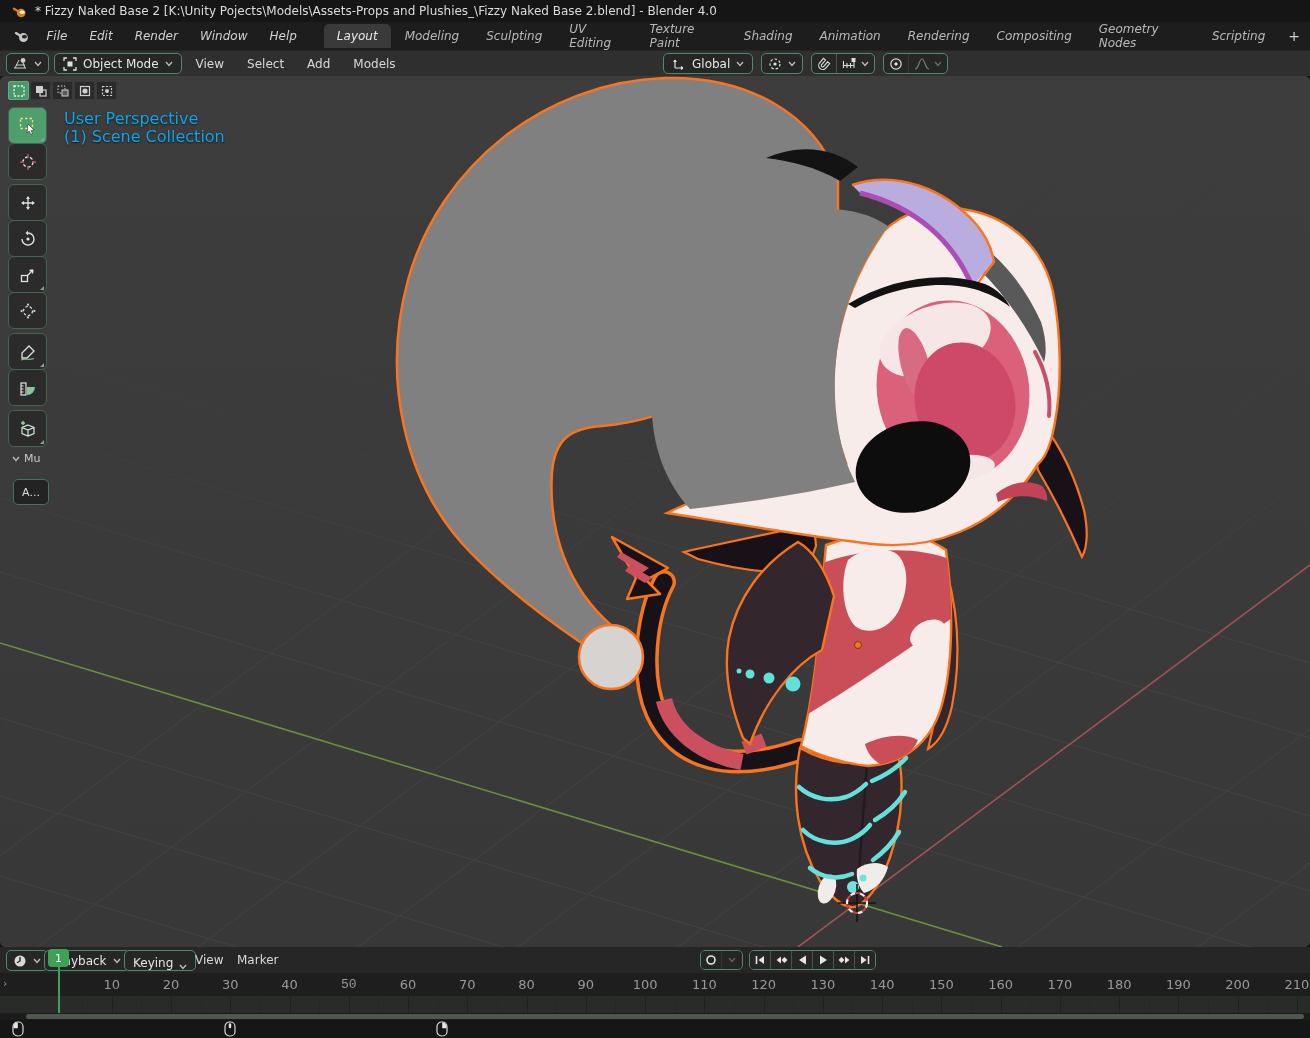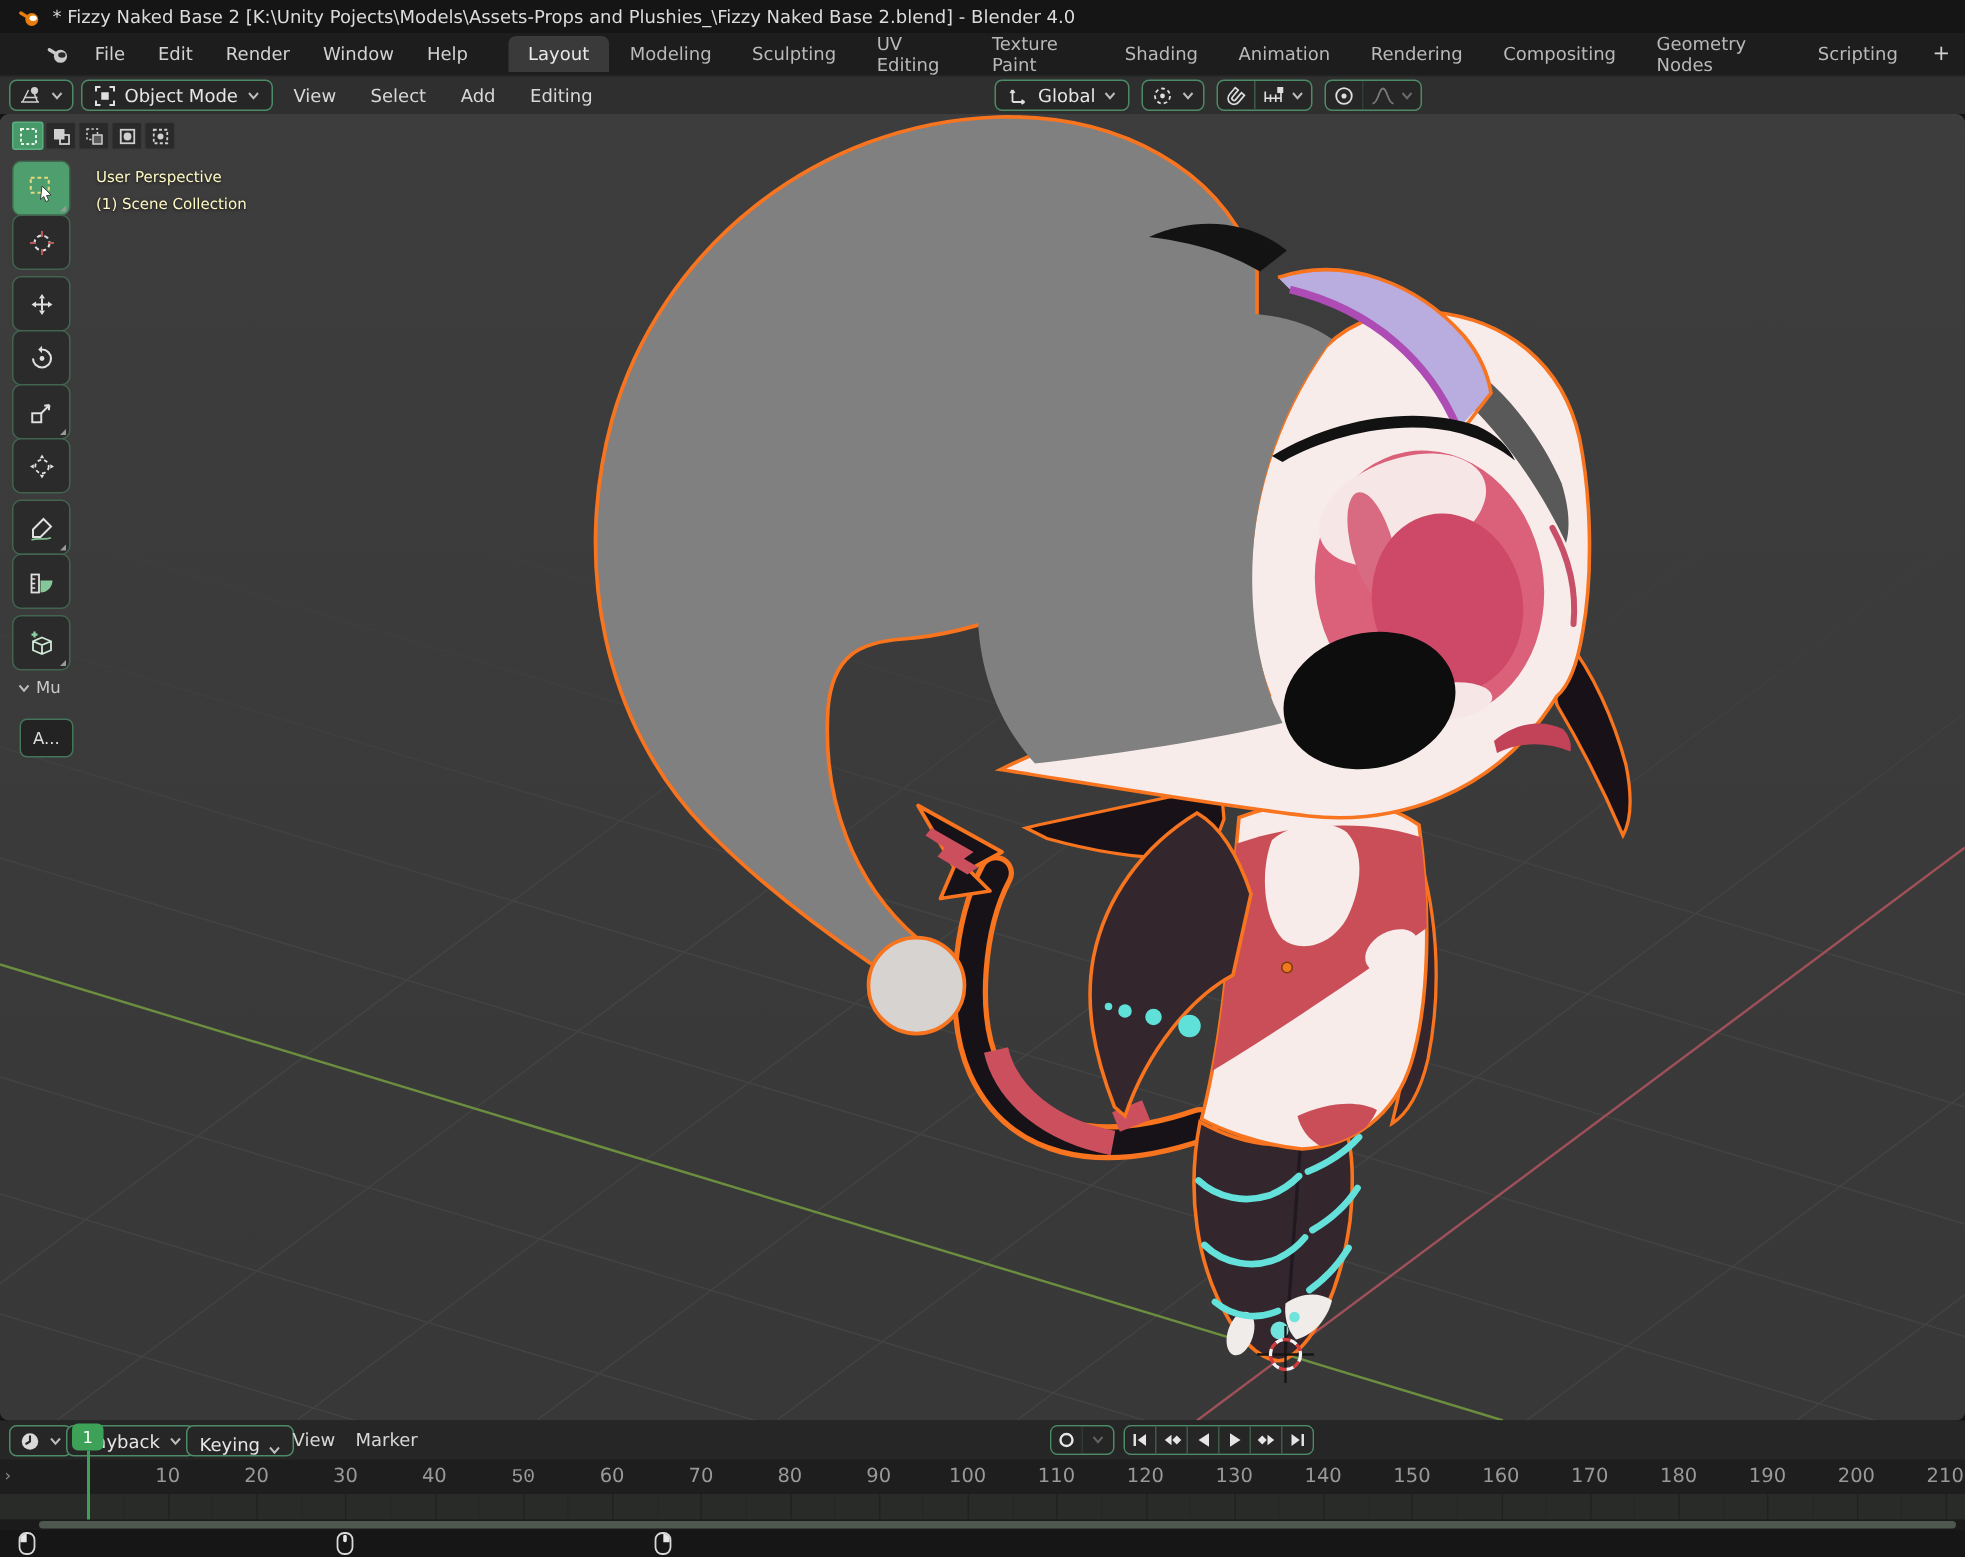--- a/index.html
+++ b/index.html
@@ -4,21 +4,21 @@
 <style>
   html,body{margin:0;padding:0;background:#0d0d0d;}
   .stage{position:relative;width:1310px;height:1038px;overflow:hidden;
          font-family:"DejaVu Sans","Liberation Sans",sans-serif;
          -webkit-font-smoothing:antialiased;color:#d6d6d6;background:#141414;}
   
   .title-bar{position:absolute;left:0;top:0;width:100%;height:22px;background:#151515;
              display:flex;align-items:center;gap:8px;padding-left:12px;box-sizing:border-box;
              font-size:12px;color:#dcdcdc;white-space:nowrap;}
   .menu-bar{position:absolute;left:0;top:22px;width:100%;height:28px;background:#1d1d1d;
-            display:flex;align-items:center;box-sizing:border-box;padding-left:25px;font-size:12px;}
+            display:flex;align-items:center;box-sizing:border-box;padding-left:8px;font-size:12px;font-style:italic;}
   .menu-item{padding:4px 11px;color:#d2d2d2;border-radius:4px;cursor:default;}
   .tabs{display:flex;align-items:center;margin-left:16px;height:100%;}
   .tab{padding:5px 13px;color:#b9b9b9;border-radius:5px 5px 0 0;margin-right:1px;}
   .tab.active{background:#3a3a3a;color:#e8e8e8;}
   .tab.add{padding:5px 9px;font-size:14px;color:#cfcfcf;}
   .tool-header{position:absolute;left:0;top:50px;width:100%;height:26px;background:#2f2f2f;
                border-top:1px solid #242424;box-sizing:border-box;font-size:12px;}
   .th-left{position:absolute;left:6px;top:2px;display:flex;align-items:center;gap:5px;}
   .th-mid{position:absolute;left:663px;top:2px;display:flex;align-items:flex-start;gap:8px;}
   .dd{display:flex;align-items:center;gap:6px;background:#262626;border:1px solid #4c8b66;
@@ -37,21 +37,21 @@
   .sm-btn{width:19px;height:17px;background:#2a2a2a;border:1px solid #3a3a3a;display:flex;
           align-items:center;justify-content:center;border-radius:2px;}
   .sm-btn.active{background:#48996a;border-color:#5cb07e;}
   .toolbar{position:absolute;left:8px;top:32px;width:37px;}
   .tool-btn{width:37px;height:35px;background:#2b2b2b;border:1px solid #41654f;border-radius:6px;
             display:flex;align-items:center;justify-content:center;position:relative;margin-top:-1px;}
   .tool-btn.active{background:#4f9e6e;}
   .tool-btn.gap{margin-top:4px;}
   .subtri{position:absolute;right:2px;bottom:2px;width:0;height:0;border-left:4px solid transparent;
           border-bottom:4px solid #9a9a9a;}
-  .vp-overlay{position:absolute;left:64px;top:34px;font-size:10px;color:#fef9c3;
+  .vp-overlay{position:absolute;left:64px;top:34px;font-size:16px;color:#0ea5e9;
               text-shadow:0 1px 2px rgba(0,0,0,.65);line-height:18px;}
   .op-panel{position:absolute;left:12px;top:376px;font-size:11px;color:#c8c8c8;display:flex;align-items:center;gap:4px;text-align:right;}
   .op-btn{position:absolute;left:13px;top:403px;width:34px;height:24px;background:#232323;
           border:1px solid #44745a;border-radius:5px;color:#dedede;font-size:11px;
           display:flex;align-items:center;justify-content:center;}
   
   .timeline{position:absolute;left:0;top:947px;width:1310px;height:73px;background:#262626;border-radius:6px 6px 0 0;}
   .tl-header{position:absolute;left:0;top:0;width:100%;height:26px;background:#262626;font-size:12px;}
   .tl-ruler{position:absolute;left:0;top:26px;width:100%;height:23px;background:#1e1e1e;}
   .tick{position:absolute;top:4px;transform:translateX(-50%);font-size:13px;color:#999;}
@@ -131,21 +131,21 @@
           <rect x="4.5" y="4.5" width="5" height="5" fill="#e0e0e0"></rect>
         </svg>
         <span>Object Mode</span>
         <svg class="chev" viewBox="0 0 8 6">
             <path d="M1,1 L4,4.5 L7,1" stroke="#bdbdbd" stroke-width="1.3" fill="none"></path>
           </svg>
       </div>
       <span class="hmenu">View</span>
       <span class="hmenu">Select</span>
       <span class="hmenu">Add</span>
-      <span class="hmenu">Editing</span>
+      <span class="hmenu">Models</span>
     </div>
     <div class="th-mid">
       <div class="dd">
         <svg width="14" height="14" viewBox="0 0 14 14">
           <path d="M3,11 L3,3 M3,11 L11,11 M3,3 L1.6,5 M3,3 L4.4,5 M11,11 L9,9.6 M11,11 L9,12.4" stroke="#dedede" stroke-width="1.2" fill="none"></path>
         </svg>
         <span>Global</span>
         <svg class="chev" viewBox="0 0 8 6">
             <path d="M1,1 L4,4.5 L7,1" stroke="#bdbdbd" stroke-width="1.3" fill="none"></path>
           </svg>

